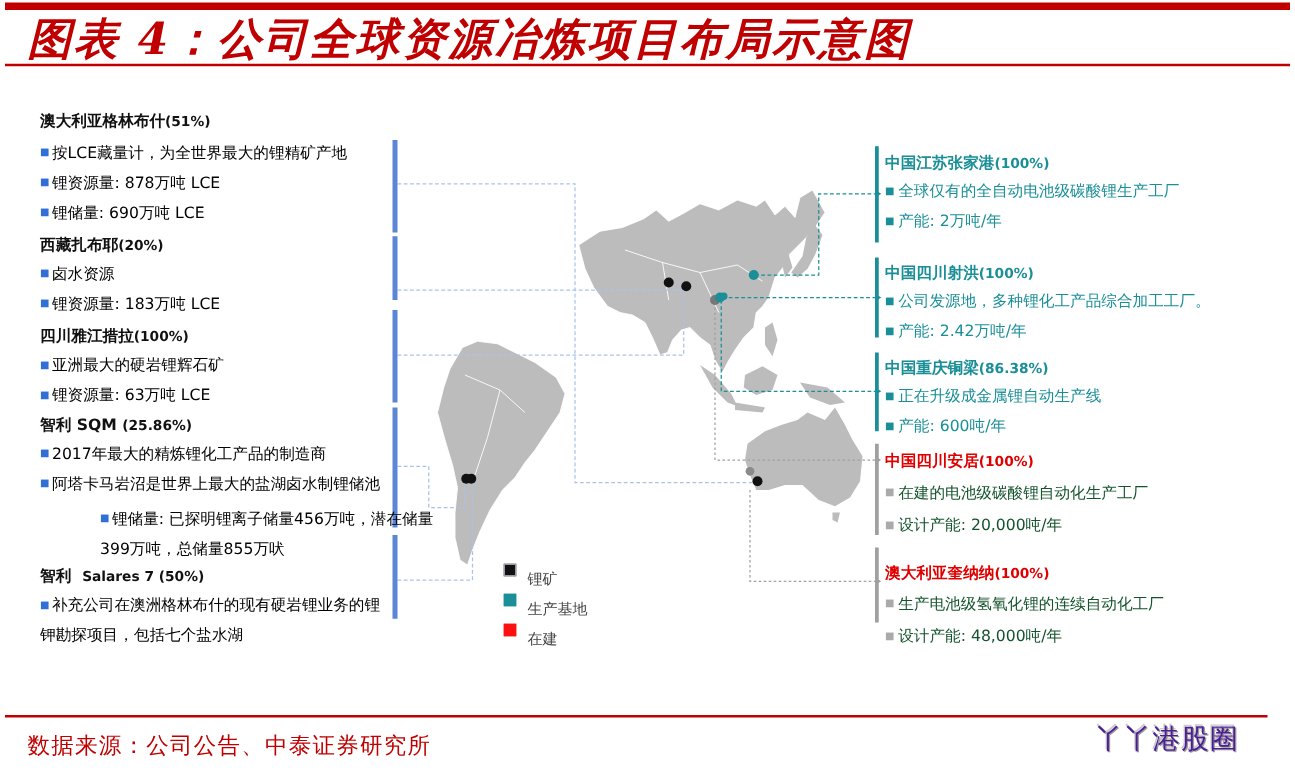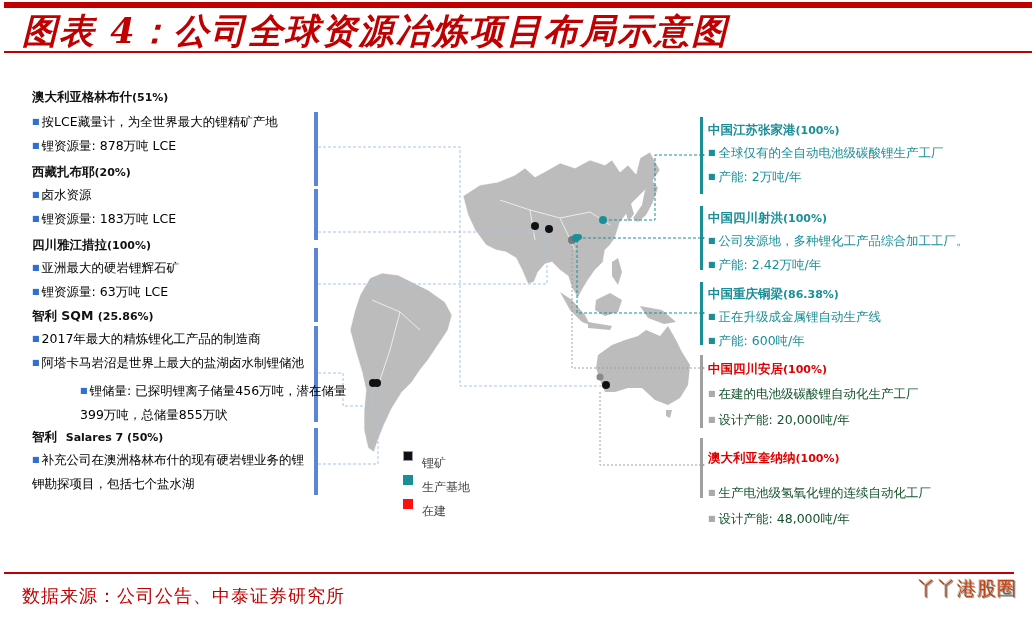--- a/index.html
+++ b/index.html
@@ -3,21 +3,21 @@
 <meta charset="utf-8">
 <style>
   * { box-sizing: border-box; margin: 0; padding: 0; }
   html, body { width: 1036px; height: 622px; background: #ffffff; overflow: hidden; }
   body { position: relative; font-family: "DejaVu Sans", "Liberation Sans", sans-serif; color: #222; }
   .topbar { position: absolute; left: 4px; top: 2px; width: 1028px; height: 6px; background: #c00000; }
   .title { position: absolute; left: 22px; top: 8px; font-family: "DejaVu Serif", "Liberation Serif", serif; font-style: italic; font-size: 35px; font-weight: bold; color: #c00000; letter-spacing: 2px; }
   .title-rule { position: absolute; left: 4px; top: 51px; width: 1028px; height: 1.5px; background: #c00000; }
   .bottom-rule { position: absolute; left: 4px; top: 572px; width: 1010px; height: 1.5px; background: #c00000; }
   .source { position: absolute; left: 22px; top: 584px; font-family: "DejaVu Serif", "Liberation Serif", serif; font-size: 18px; color: #c00000; letter-spacing: 1px; }
-  .watermark { position: absolute; left: 917px; top: 576px; font-size: 19px; color: #c2410c; text-shadow: 1px 1px 0 #999, -1px -1px 0 #ccc; letter-spacing: 1px; }
+  .watermark { position: absolute; left: 876px; top: 576px; font-size: 22px; color: #4c1d95; text-shadow: 1px 1px 0 #999, -1px -1px 0 #ccc; letter-spacing: 1px; }
 
   .panel { position: absolute; font-size: 12.5px; line-height: 22px; }
   .panel .h { font-weight: bold; font-size: 12.5px; color: #111; }
   .panel .h .pct { font-size: 11px; }
   .panel .b { color: #000000; }
   .panel .b::before { content: "■"; font-size: 8px; color: #2f6fd6; margin-right: 2px; position: relative; top: -2px; }
   .left-panel { left: 32px; top: 86px; width: 280px; }
   .left-panel .group { margin-bottom: 0; }
 
   .right-group { position: absolute; left: 708px; font-size: 12.5px; line-height: 22px; }
@@ -117,20 +117,21 @@
 <div class="vbar teal" style="left:700px; top:206px; height:64px;"></div>
 <div class="vbar teal" style="left:700px; top:282px; height:63px;"></div>
 <div class="vbar gray" style="left:700px; top:355px; height:73px;"></div>
 <div class="vbar gray" style="left:700px; top:438px; height:60px;"></div>
 
 <div class="panel left-panel">
   <div class="group">
     <div class="h"><span>澳大利亚格林布什</span><span class="pct">(51%)</span></div>
     <div class="b" style="margin-top:2px;">按LCE藏量计，为全世界最大的锂精矿产地</div>
     <div class="b">锂资源量: 878万吨 LCE</div>
+    <div class="b">锂储量: 690万吨 LCE</div>
   </div>
   <div class="group" style="margin-top:2px;">
     <div class="h"><span>西藏扎布耶</span><span class="pct">(20%)</span></div>
     <div class="b">卤水资源</div>
     <div class="b">锂资源量: 183万吨 LCE</div>
   </div>
   <div class="group" style="margin-top:2px;">
     <div class="h"><span>四川雅江措拉</span><span class="pct">(100%)</span></div>
     <div class="b">亚洲最大的硬岩锂辉石矿</div>
     <div class="b">锂资源量: 63万吨 LCE</div>
@@ -162,21 +163,21 @@
   <div class="b">正在升级成金属锂自动生产线</div>
   <div class="b">产能: 600吨/年</div>
 </div>
 <div class="right-group red" style="top:358px;">
   <div class="h"><span>中国四川安居</span><span style="font-size:11px;">(100%)</span></div>
   <div class="b" style="margin-top:2px;">在建的电池级碳酸锂自动化生产工厂</div>
   <div class="b" style="margin-top:2px;">设计产能: 20,000吨/年</div>
 </div>
 <div class="right-group red" style="top:447px;">
   <div class="h"><span>澳大利亚奎纳纳</span><span style="font-size:11px;">(100%)</span></div>
-  <div class="b" style="margin-top:12px;">生产电池级氢氧化锂的连续自动化工厂</div>
+  <div class="b" style="margin-top:2px;">生产电池级氢氧化锂的连续自动化工厂</div>
   <div class="b" style="margin-top:2px;">设计产能: 48,000吨/年</div>
 </div>
 
 <div class="legend">
   <div class="row">
     <span class="sw" style="background:#111111;"></span>
     <span>锂矿</span>
   </div>
   <div class="row">
     <span class="sw" style="background:#1a8f98; border-color:#1a8f98;"></span>

